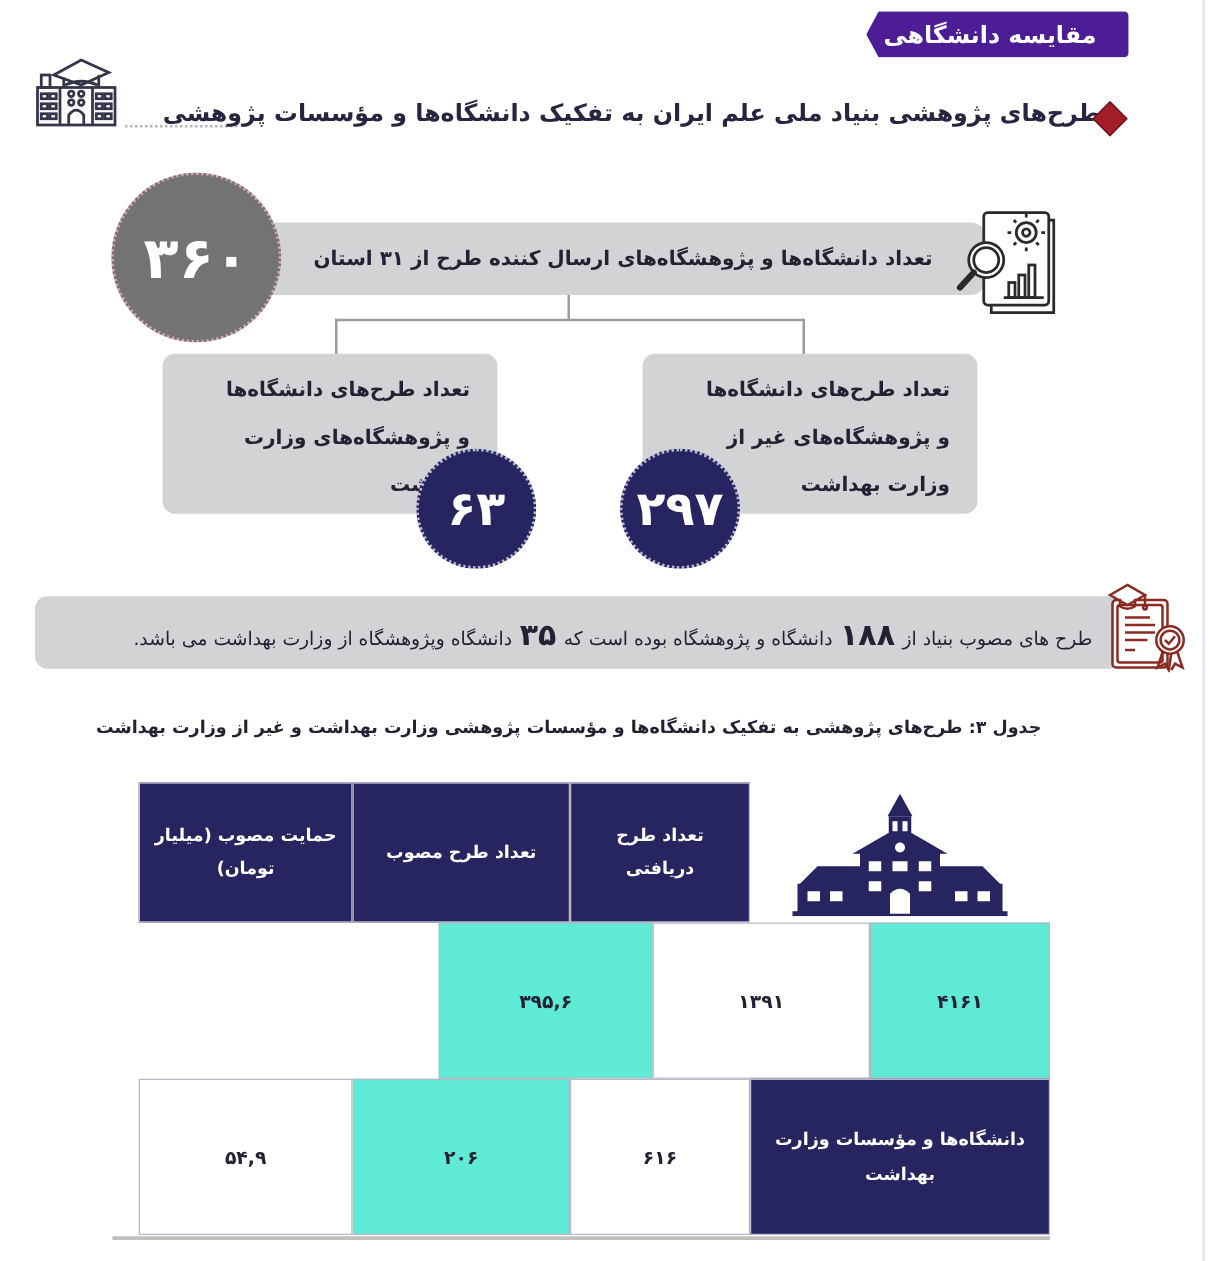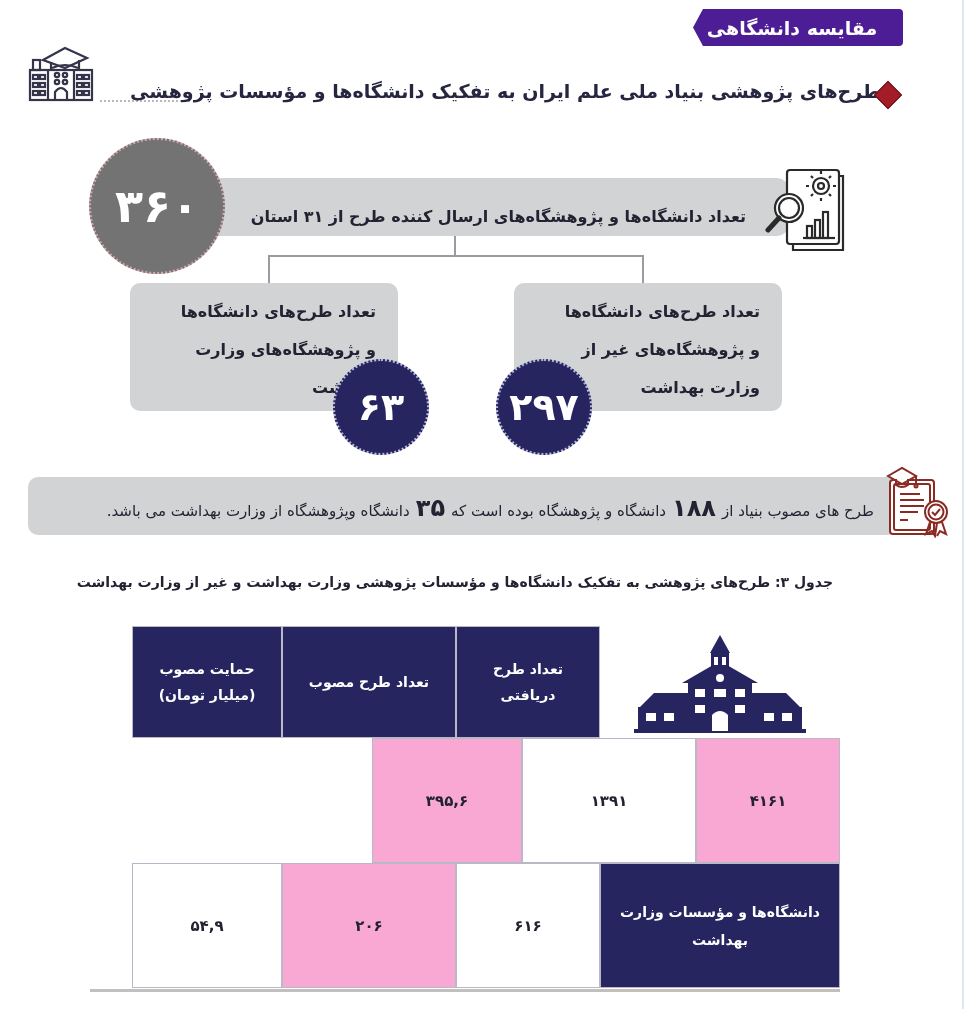--- a/index.html
+++ b/index.html
@@ -29,21 +29,21 @@
     left: 100px; top: 100px; width: 90px; border-bottom: 2px dotted #b8b8c0;
   }
   .uni-icon { left: 25px; top: 38px; width: 72px; height: 66px; }
 
   
   .stat-bar {
     left: 200px; top: 178px; width: 590px; height: 58px; background: #d2d3d5;
     border-radius: 0 14px 14px 0;
   }
   .stat-bar-text {
-    right: 220px; top: 207px; font-size: 16px; font-weight: bold; color: #222233; white-space: nowrap;
+    right: 220px; top: 197px; font-size: 16px; font-weight: bold; color: #222233; white-space: nowrap;
   }
   .report-icon { left: 765px; top: 160px; width: 84px; height: 96px; }
 
   .big-circle {
     left: 89px; top: 138px; width: 136px; height: 136px; border-radius: 50%;
     background: #737373; color: #fff; font-size: 46px; font-weight: bold;
     display: flex; align-items: center; justify-content: center;
     border: 2px dotted #d6a7ab;
   }
 
@@ -88,25 +88,25 @@
   .tbl { left: 90px; top: 626px; width: 750px; }
   .row { display: flex; flex-direction: row; }
   .cell {
     display: flex; align-items: center; justify-content: center; text-align: center;
     font-size: 14px; border: 1px solid #b8b8c8;
   }
   .hdr-cell { height: 112px; background: #262560; color: #fff; font-weight: bold; line-height: 26px; padding: 0 10px; }
   .c-name { width: 240px; }
   .c-recv { width: 144px; }
   .c-appr { width: 174px; }
-  .c-fund { width: 150px; }
+  .c-fund { width: 171px; }
   .corner { background: #fff; border: none; height: 112px; }
   .data-row .cell { height: 125px; font-weight: bold; color: #222233; font-size: 15px; }
   .name-cell { background: #262560 !important; color: #fff !important; line-height: 28px; padding: 0 18px; font-size: 14px !important; }
-  .gray { background: #f9a8d4; }
+  .gray { background: #5eead4; }
   .white { background: #ffffff; }
   .tbl-bottom { left: 90px; top: 989px; width: 750px; height: 3px; background: #c1c0bf; }
 </style>
 </head>
 <body>
 
 <div class="abs right-rule"></div>
 
 <div class="abs section-tag">مقایسه دانشگاهی</div>
 

